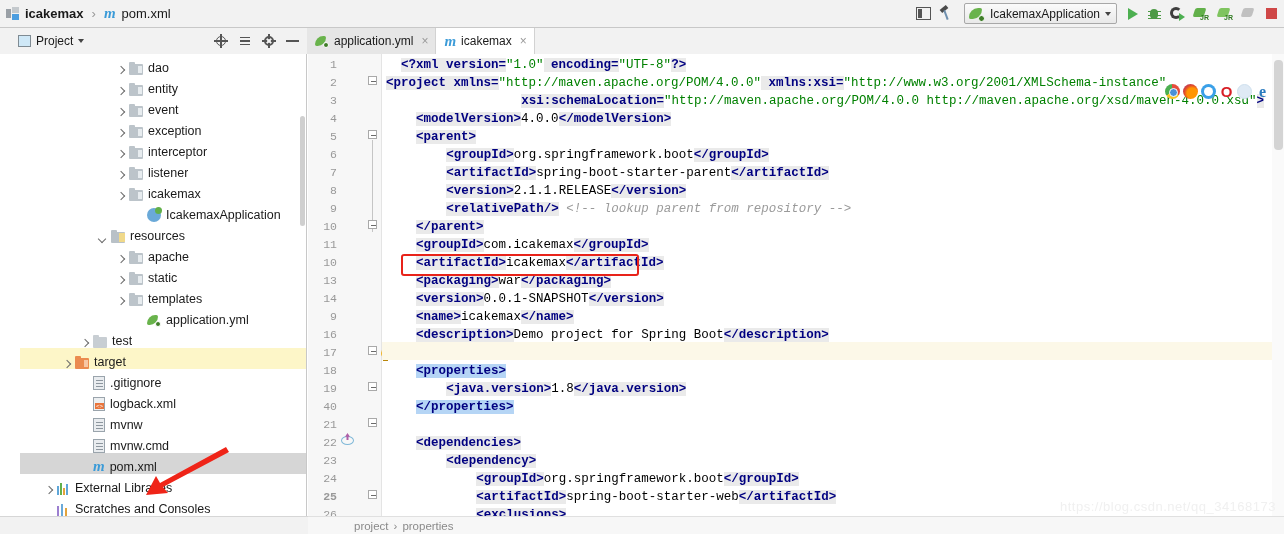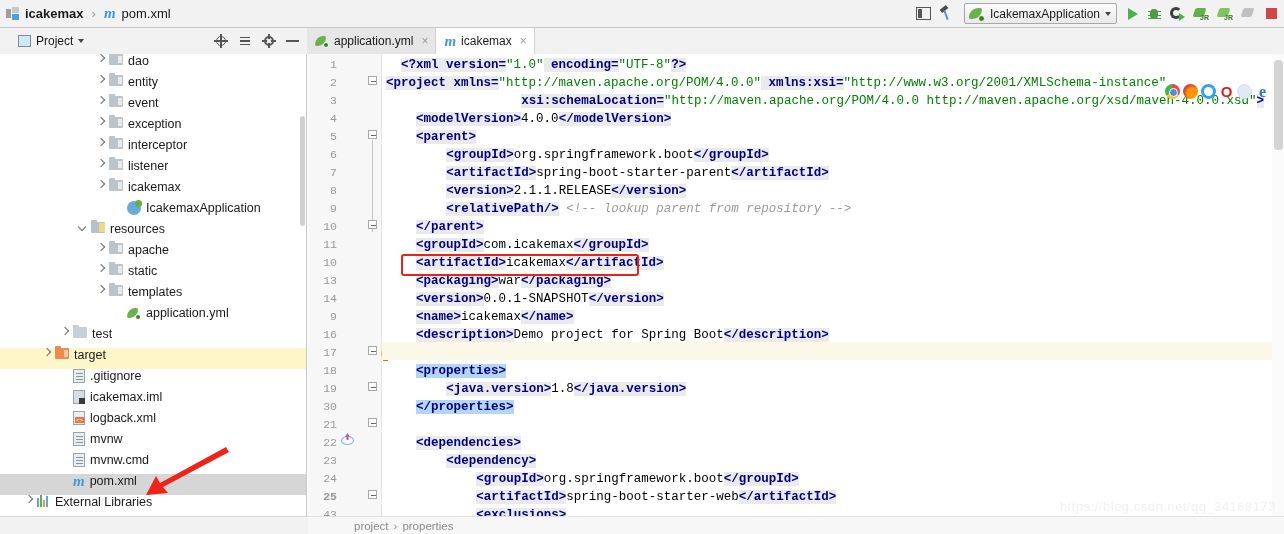--- a/index.html
+++ b/index.html
@@ -137,22 +137,22 @@
   .tree {
     position:absolute; left:0; top:54px; width:307px; bottom:0;
     background:#ffffff; border-right:1px solid #c8c8c8;
     overflow:hidden;
   }
   .leftstrip {
     position:absolute; left:0; top:54px; width:12px; bottom:0;
     background:#f2f2f2; border-right:1px solid #d6d6d6;
   }
   .row {
-    position:relative; height:21px; display:flex; align-items:flex-start;
-    font-size:12.5px; color:#1a1a1a; white-space:nowrap;
+    position:relative; height:21px; display:flex; align-items:flex-end;
+    font-size:12.5px; color:#1a1a1a; white-space:nowrap;margin-left:20px;
   }
   .row.sel { background:#d6d6d6; }
   .row.hl  { background:#fdf6c8; }
   .arrow {
     width:9px;height:9px;flex:0 0 auto;margin-right:4px;position:relative;
   }
   .arrow.right::before{
     content:""; position:absolute; left:2px; top:0.5px;
     width:5px;height:5px;border-right:1.6px solid #6b6b6b;border-bottom:1.6px solid #6b6b6b;
     transform:rotate(-45deg);
@@ -521,28 +521,20 @@
         </div>
         <div class="row">
           <span style="display:inline-block;width:60px"></span>
           <span class="arrow"></span>
           <span class="fileicon fi-txt">
             <span class="ln" style="top:3px"></span>
             <span class="ln" style="top:6px"></span>
             <span class="ln" style="top:9px"></span>
           </span>
           <span class="row-label">.gitignore</span>
-        </div>
-        <div class="row">
-          <span style="display:inline-block;width:60px"></span>
-          <span class="arrow"></span>
-          <span class="fileicon fi-iml">
-            <span class="sq"></span>
-          </span>
-          <span class="row-label">icakemax.iml</span>
         </div>
         <div class="row">
           <span style="display:inline-block;width:60px"></span>
           <span class="arrow"></span>
           <span class="fileicon fi-xml">
             <span class="tg">&lt;&gt;</span>
           </span>
           <span class="row-label">logback.xml</span>
         </div>
         <div class="row">
@@ -617,27 +609,27 @@
           <div class="lineno" style="top: 164px;">10</div>
           <div class="lineno" style="top: 182px;">11</div>
           <div class="lineno" style="top: 200px;">10</div>
           <div class="lineno" style="top: 218px;">13</div>
           <div class="lineno" style="top: 236px;">14</div>
           <div class="lineno" style="top: 254px;">9</div>
           <div class="lineno" style="top: 272px;">16</div>
           <div class="lineno" style="top: 290px;">17</div>
           <div class="lineno" style="top: 308px;">18</div>
           <div class="lineno" style="top: 326px;">19</div>
-          <div class="lineno" style="top: 344px;">30</div>
+          <div class="lineno" style="top: 344px;">40</div>
           <div class="lineno" style="top: 362px;">21</div>
           <div class="lineno" style="top: 380px;">22</div>
           <div class="lineno" style="top: 398px;">23</div>
           <div class="lineno" style="top: 416px;">24</div>
           <div class="lineno" style="top: 434px; font-weight: bold;">25</div>
-          <div class="lineno" style="top: 452px;">43</div>
+          <div class="lineno" style="top: 452px;">26</div>
           <div class="lineno" style="top: 470px;">27</div>
         </div>
       <div class="foldline" style="top:86px;height:92px;"></div>
       <div class="fold" style="top:76px;"></div>
       <div class="fold" style="top:22px;"></div>
       <div class="fold" style="top:166px;"></div>
       <div class="fold" style="top:292px;"></div>
       <div class="fold" style="top:328px;"></div>
       <div class="fold" style="top:364px;"></div>
       <div class="fold" style="top:436px;"></div>

